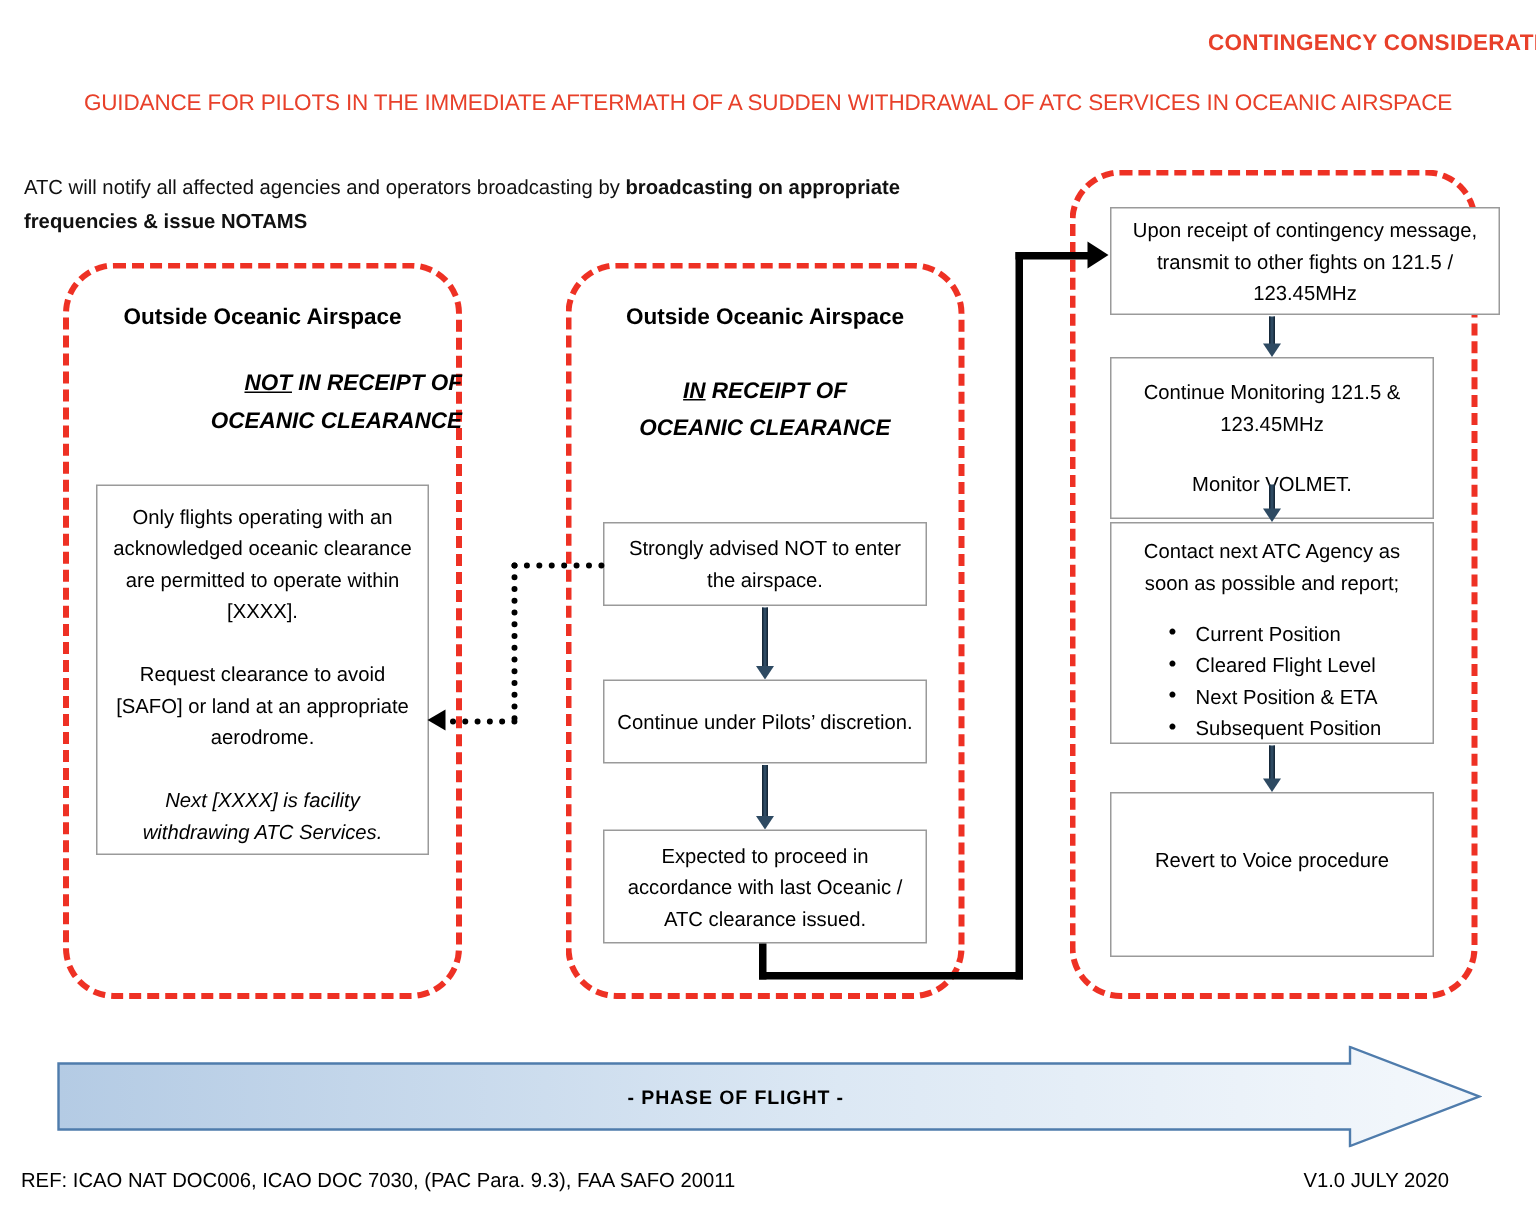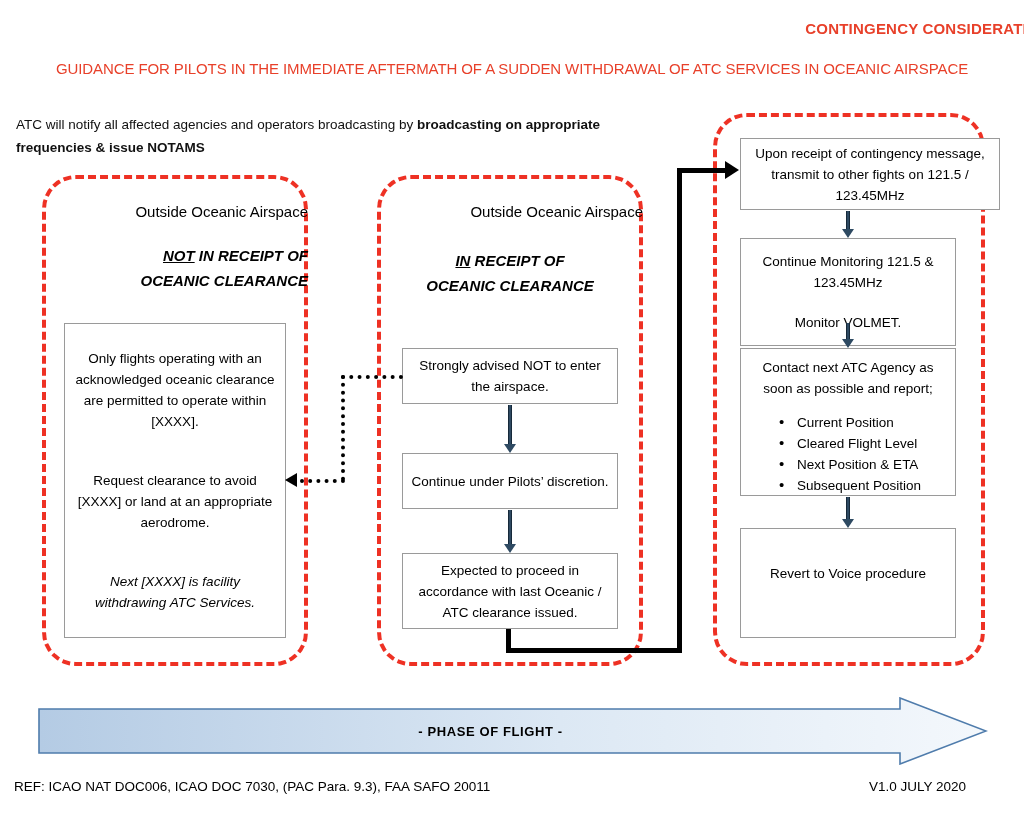--- a/index.html
+++ b/index.html
@@ -30,22 +30,22 @@
   .redbox{
     position:absolute;border:4px dashed #EE3124;border-radius:34px;
     background:transparent;box-sizing:border-box;
   }
   #redbox-left{left:42px;top:175px;width:266px;height:491px;}
   #redbox-mid{left:377px;top:175px;width:266px;height:491px;}
   #redbox-right{left:713px;top:113px;width:272px;height:553px;}
 
   
   .col-head{
-    position:absolute;width:100%;text-align:right;left:0;
-    font-size:15px;font-weight:normal;color:#000;
+    position:absolute;width:100%;text-align:center;left:0;
+    font-size:15px;font-weight:bold;color:#000;
   }
   .col-sub{
     position:absolute;width:100%;text-align:center;left:0;
     font-size:15px;font-weight:bold;font-style:italic;color:#000;line-height:25px;
   }
   .col-sub u{text-decoration:underline;}
 
   
   .pbox{
     position:absolute;box-sizing:border-box;
@@ -126,25 +126,25 @@
     <span>ATC will notify all affected agencies and operators broadcasting by </span><b>broadcasting on appropriate frequencies &amp; issue NOTAMS</b>
   </div>
 
   <div class="redbox" id="redbox-left"></div>
   <div class="col-head" style="top:203px;left:42px;width:266px;">Outside Oceanic Airspace</div>
   <div class="col-sub" style="top:243px;left:42px;width:266px;text-align:right;">
     <u>NOT</u><span> IN RECEIPT OF</span><br>
     <span>OCEANIC CLEARANCE</span>
   </div>
 
-  <div class="pbox" style="left:64px;top:323px;width:222px;height:315px;justify-content:flex-start;padding-top:24px;">
+  <div class="pbox" style="left:64px;top:323px;width:222px;height:247px;justify-content:flex-start;padding-top:10px;">
     <p>Only flights operating with an acknowledged oceanic clearance are permitted to operate within [XXXX].</p>
     <div class="gap"></div>
       <div class="gap"></div>
-    <p>Request clearance to avoid [XXXX] or land at an appropriate aerodrome.</p>
+    <p>Request clearance to avoid [SAFO] or land at an appropriate aerodrome.</p>
     <div class="gap"></div>
       <div class="gap"></div>
     <p class="ital">Next [XXXX] is facility withdrawing ATC Services.</p>
   </div>
 
   <div class="redbox" id="redbox-mid"></div>
   <div class="col-head" style="top:203px;left:377px;width:266px;">Outside Oceanic Airspace</div>
   <div class="col-sub" style="top:248px;left:377px;width:266px;">
     <u>IN</u><span> RECEIPT OF</span><br>
     <span>OCEANIC CLEARANCE</span>

